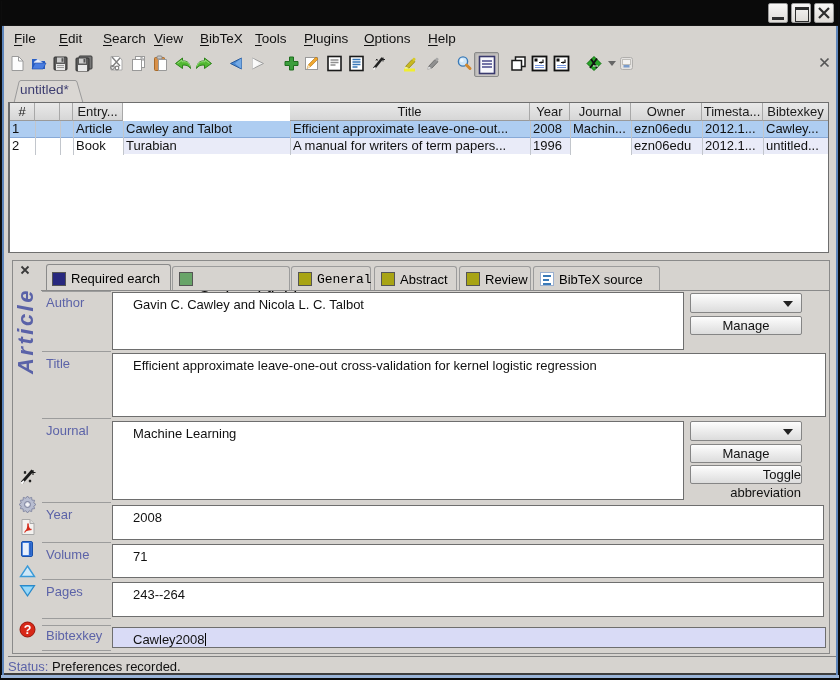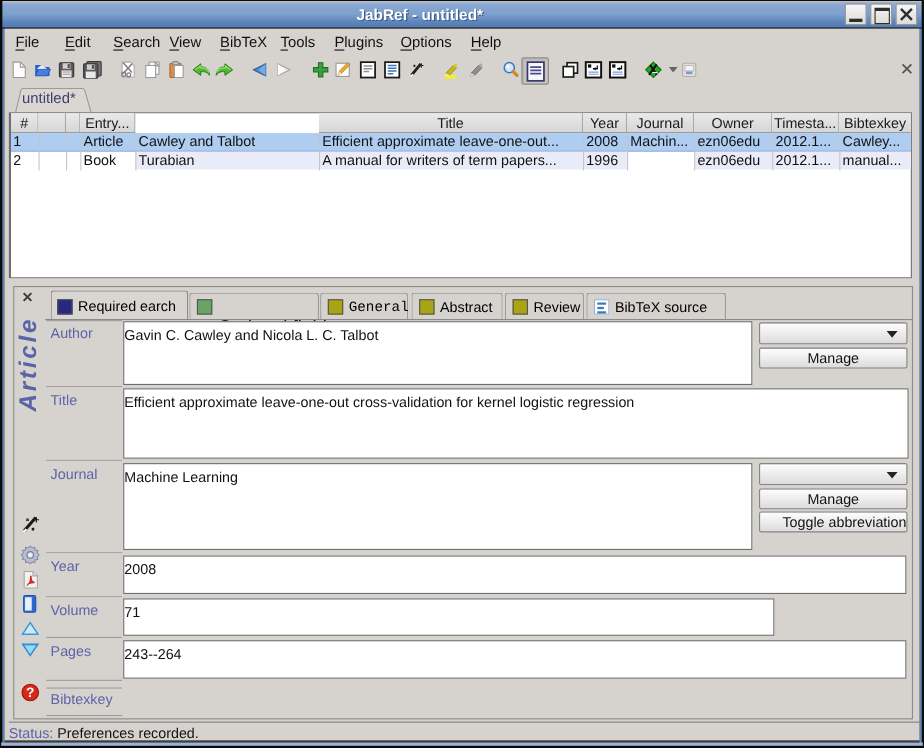--- a/index.html
+++ b/index.html
@@ -29,32 +29,29 @@
  box-sizing:border-box;font-size:13px;color:#1a1a1a;text-align:center;line-height:18px;border-bottom:1px solid #9a9a9a;}
 .r1{top:18px;height:16px;font-size:13px;color:#111;line-height:16px;white-space:nowrap;overflow:hidden;}
 .r2{top:35px;height:16px;font-size:13px;color:#111;line-height:16px;white-space:nowrap;overflow:hidden;}
 .gl{top:18px;width:1px;height:34px;background:#c2c6cc;}
 
 #edbox{left:8px;top:234px;width:816px;height:392px;background:#d6d3cf;border:1px solid #8a8a8a;}
 .etab{top:5px;height:24px;background:#d6d3cf;border:1px solid #9c9c9c;border-bottom:none;
  border-radius:3px 3px 0 0;box-sizing:border-box;font-size:13px;color:#111;}
 .sq{top:11px;width:14px;height:14px;box-sizing:border-box;border:1px solid #555;}
 .flabel{font-size:13px;color:#5c63a8;}
-.farea{background:#fff;border:1px solid #6e6e6e;font-size:13px;color:#111;padding:4px 0 0 0;box-sizing:border-box;line-height:15px;}
-.btn{left:677px;width:135px;background:linear-gradient(#fdfdfd,#dcdcdc);border:1px solid #858585;
+.farea{background:#fff;border:1px solid #6e6e6e;font-size:13px;color:#111;padding:4px 0 0 20px;box-sizing:border-box;line-height:15px;}
+.btn{left:677px;width:112px;background:linear-gradient(#fdfdfd,#dcdcdc);border:1px solid #858585;
  box-sizing:border-box;border-radius:2px;font-size:13px;color:#111;text-align:center;}
 .lbcell{left:29px;width:69px;background:#d6d3cf;border-bottom:1px solid #9c9c9c;box-sizing:border-box;}
 
 #status{left:4px;top:630px;width:828px;height:19px;border-top:1px solid #808080;font-size:13px;line-height:19px;}
 </style></head>
 <body>
 <div id="win">
- <div id="titlebar" class="ab">
-      <div id="ttext" class="ab">JabRef - untitled*</div>
-    </div>
  <div class="ab wbtn" style="left:768px;">
       <div class="ab" style="left:3px;top:13px;width:12px;height:3px;background:#2e2e2e;"></div>
     </div>
  <div class="ab wbtn" style="left:791px;">
       <div class="ab" style="left:3px;top:3px;width:12px;height:11px;border:1px solid #2e2e2e;border-top:3px solid #2e2e2e;"></div>
     </div>
  <div class="ab wbtn" style="left:814px;">
       <svg class="ab" style="left:2px;top:2px" width="14" height="14">
         <path d="M2 2 L12 12 M12 2 L2 12" stroke="#2e2e2e" stroke-width="2.2"></path>
       </svg>
@@ -245,21 +242,21 @@
    <div class="ab r2" style="left:621px;width:71px;background:#e9ebf8;"></div>
    <div class="ab r2" style="left:692px;width:61px;background:#e9ebf8;"></div>
    <div class="ab r2" style="left:753px;width:65px;background:#e9ebf8;"></div>
    <div class="ab r2" style="left:2px;">2</div>
    <div class="ab r2" style="left:66px;">Book</div>
    <div class="ab r2" style="left:116px;">Turabian</div>
    <div class="ab r2" style="left:283px;width:236px;">A manual for writers of term papers...</div>
    <div class="ab r2" style="left:523px;">1996</div>
    <div class="ab r2" style="left:624px;">ezn06edu</div>
    <div class="ab r2" style="left:695px;">2012.1...</div>
-   <div class="ab r2" style="left:756px;">manual...</div>
+   <div class="ab r2" style="left:756px;">untitled...</div>
    <div class="ab gl" style="left:25px;"></div>
         <div class="ab gl" style="left:50px;"></div>
    <div class="ab gl" style="left:63px;"></div>
         <div class="ab gl" style="left:113px;"></div>
    <div class="ab gl" style="left:280px;"></div>
         <div class="ab gl" style="left:520px;"></div>
    <div class="ab gl" style="left:560px;"></div>
         <div class="ab gl" style="left:621px;"></div>
    <div class="ab gl" style="left:692px;"></div>
         <div class="ab gl" style="left:753px;"></div>
@@ -343,22 +340,23 @@
    <div class="ab flabel" style="left:33px;top:162px;">Journal</div>
    <div class="ab flabel" style="left:33px;top:246px;">Year</div>
    <div class="ab flabel" style="left:33px;top:286px;">Volume</div>
    <div class="ab flabel" style="left:33px;top:323px;">Pages</div>
    <div class="ab flabel" style="left:33px;top:367px;">Bibtexkey</div>
 
    <div class="ab farea" style="left:99px;top:31px;width:572px;height:58px;">Gavin C. Cawley and Nicola L. C. Talbot</div>
    <div class="ab farea" style="left:99px;top:92px;width:714px;height:64px;">Efficient approximate leave-one-out cross-validation for kernel logistic regression</div>
    <div class="ab farea" style="left:99px;top:160px;width:572px;height:79px;">Machine Learning</div>
    <div class="ab farea" style="left:99px;top:244px;width:712px;height:35px;">2008</div>
-   <div class="ab farea" style="left:99px;top:283px;width:592px;height:34px;">71</div>
+   <div class="ab farea" style="left:99px;top:283px;width:712px;height:34px;">71</div>
    <div class="ab farea" style="left:99px;top:321px;width:712px;height:35px;">243--264</div>
+   <div class="ab farea" style="left:99px;top:366px;width:714px;height:21px;background:#d9dbf6;">Cawley2008<span style="display:inline-block;width:1px;height:13px;background:#000;vertical-align:-2px;"></span></div>
 
    <div class="ab btn" style="top:32px;height:20px;">
           <span class="ab" style="right:8px;top:7px;width:0;height:0;border-left:5px solid transparent;border-right:5px solid transparent;border-top:6px solid #222;"></span>
         </div>
    <div class="ab btn" style="top:55px;height:19px;line-height:18px;">Manage</div>
    <div class="ab btn" style="top:160px;height:20px;">
           <span class="ab" style="right:8px;top:7px;width:0;height:0;border-left:5px solid transparent;border-right:5px solid transparent;border-top:6px solid #222;"></span>
         </div>
    <div class="ab btn" style="top:183px;height:19px;line-height:18px;">Manage</div>
    <div class="ab btn" style="top:204px;height:19px;line-height:18px;text-align:right;">Toggle abbreviation</div>

